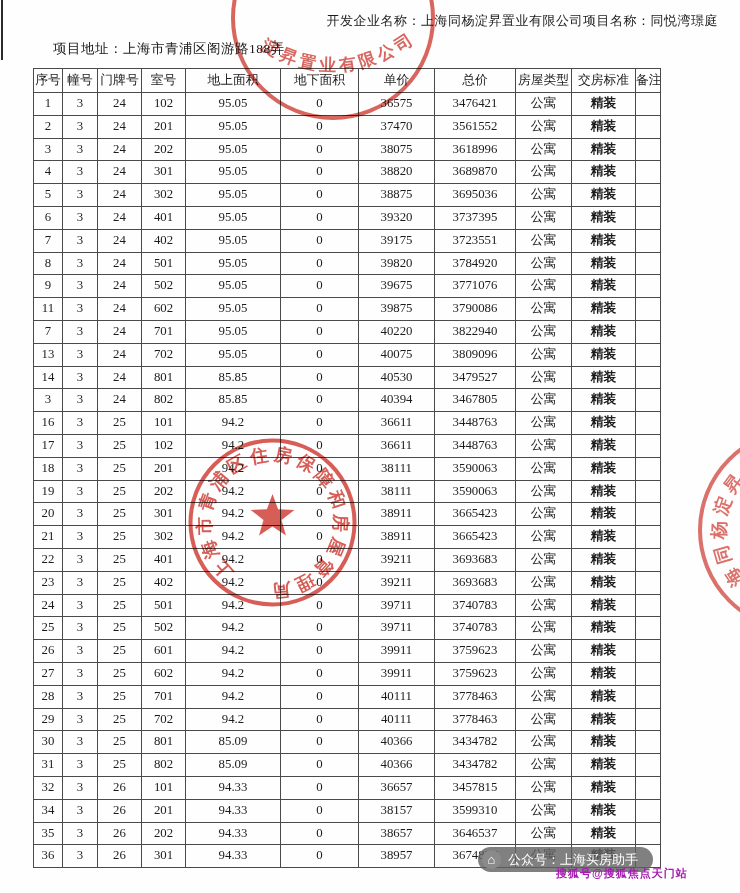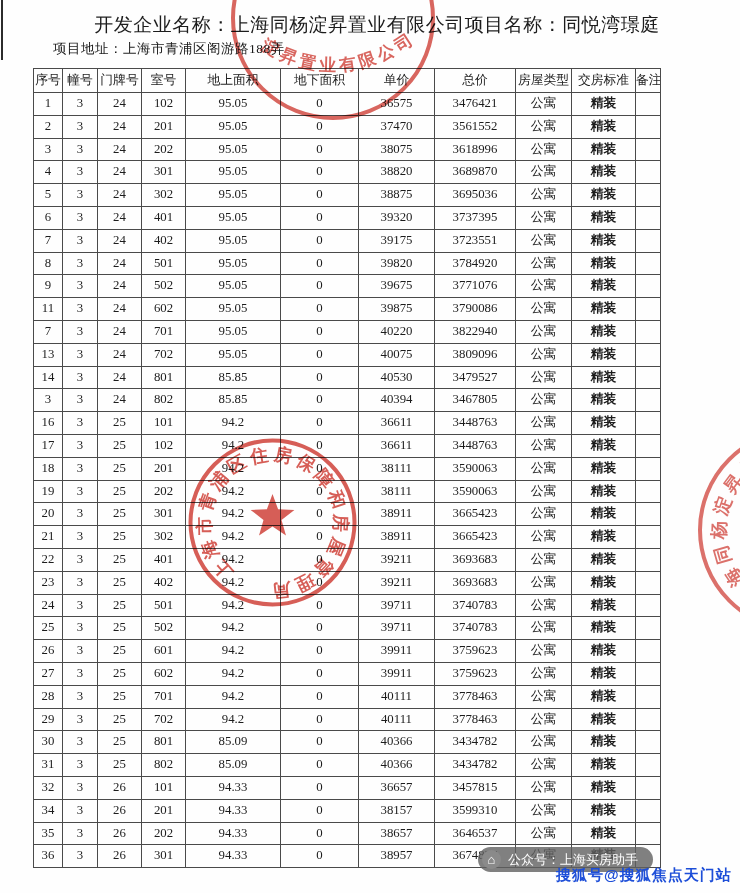--- a/index.html
+++ b/index.html
@@ -1,37 +1,37 @@
 <!DOCTYPE html>
 <html><head>
 <meta charset="utf-8">
 <style>
   *{margin:0;padding:0;box-sizing:border-box}
   html,body{width:740px;height:893px;overflow:hidden;background:#fff;
     font-family:"Liberation Serif","DejaVu Serif",serif;color:#1c1c1c}
   .page{position:relative;width:740px;height:893px;overflow:hidden;background:#fefefe}
   .edge-artifact{position:absolute;left:1px;top:0;width:2px;height:60px;background:#2b2b2b}
   .head-line{position:absolute;left:36px;right:22px;top:12px;display:flex;
-    justify-content:center;font-size:19px;letter-spacing:.5px}
+    justify-content:flex-end;font-size:13px;letter-spacing:.5px}
   .head-addr{position:absolute;left:53px;top:40px;font-size:13.5px;letter-spacing:.5px}
   table.price{position:absolute;left:33px;top:68px;width:627px;border-collapse:collapse;
     table-layout:fixed;text-align:center;font-size:12.8px}
   .price th,.price td{border:1px solid #4a4a4a;height:21.8px;line-height:21.8px;
     padding:0;font-weight:400;white-space:nowrap;overflow:hidden}
   .price th{height:23px;line-height:23px;font-size:12.8px}
   .price td:nth-child(10){font-weight:700}
   .stamp{position:absolute;pointer-events:none;mix-blend-mode:multiply}
   .stamp text{font-family:"Liberation Serif","DejaVu Serif",serif;font-weight:700}
   .badge{position:absolute;left:478px;top:847px;height:25px;display:flex;align-items:center;
     gap:7px;background:rgba(96,96,96,.8);border-radius:13px;padding:0 15px 0 4px;color:#fff;
     font-size:13px;font-family:"Liberation Sans","DejaVu Sans",sans-serif;white-space:nowrap}
   .badge-icon{width:19px;height:19px;border-radius:50%;background:#8a8a8a;display:flex;
     align-items:center;justify-content:center;color:#fff;font-size:13px;flex:0 0 auto}
-  .watermark{position:absolute;left:556px;top:866px;font-size:15px;font-weight:700;
-    color:#1d4ed8;letter-spacing:1px;font-family:"Liberation Sans","DejaVu Sans",sans-serif;
+  .watermark{position:absolute;left:556px;top:866px;font-size:11px;font-weight:700;
+    color:#a21caf;letter-spacing:1px;font-family:"Liberation Sans","DejaVu Sans",sans-serif;
     white-space:nowrap}
 </style>
 </head>
 <body>
 
 <div class="page">
 
   <div class="edge-artifact"></div>
 
   <div class="head-line">

